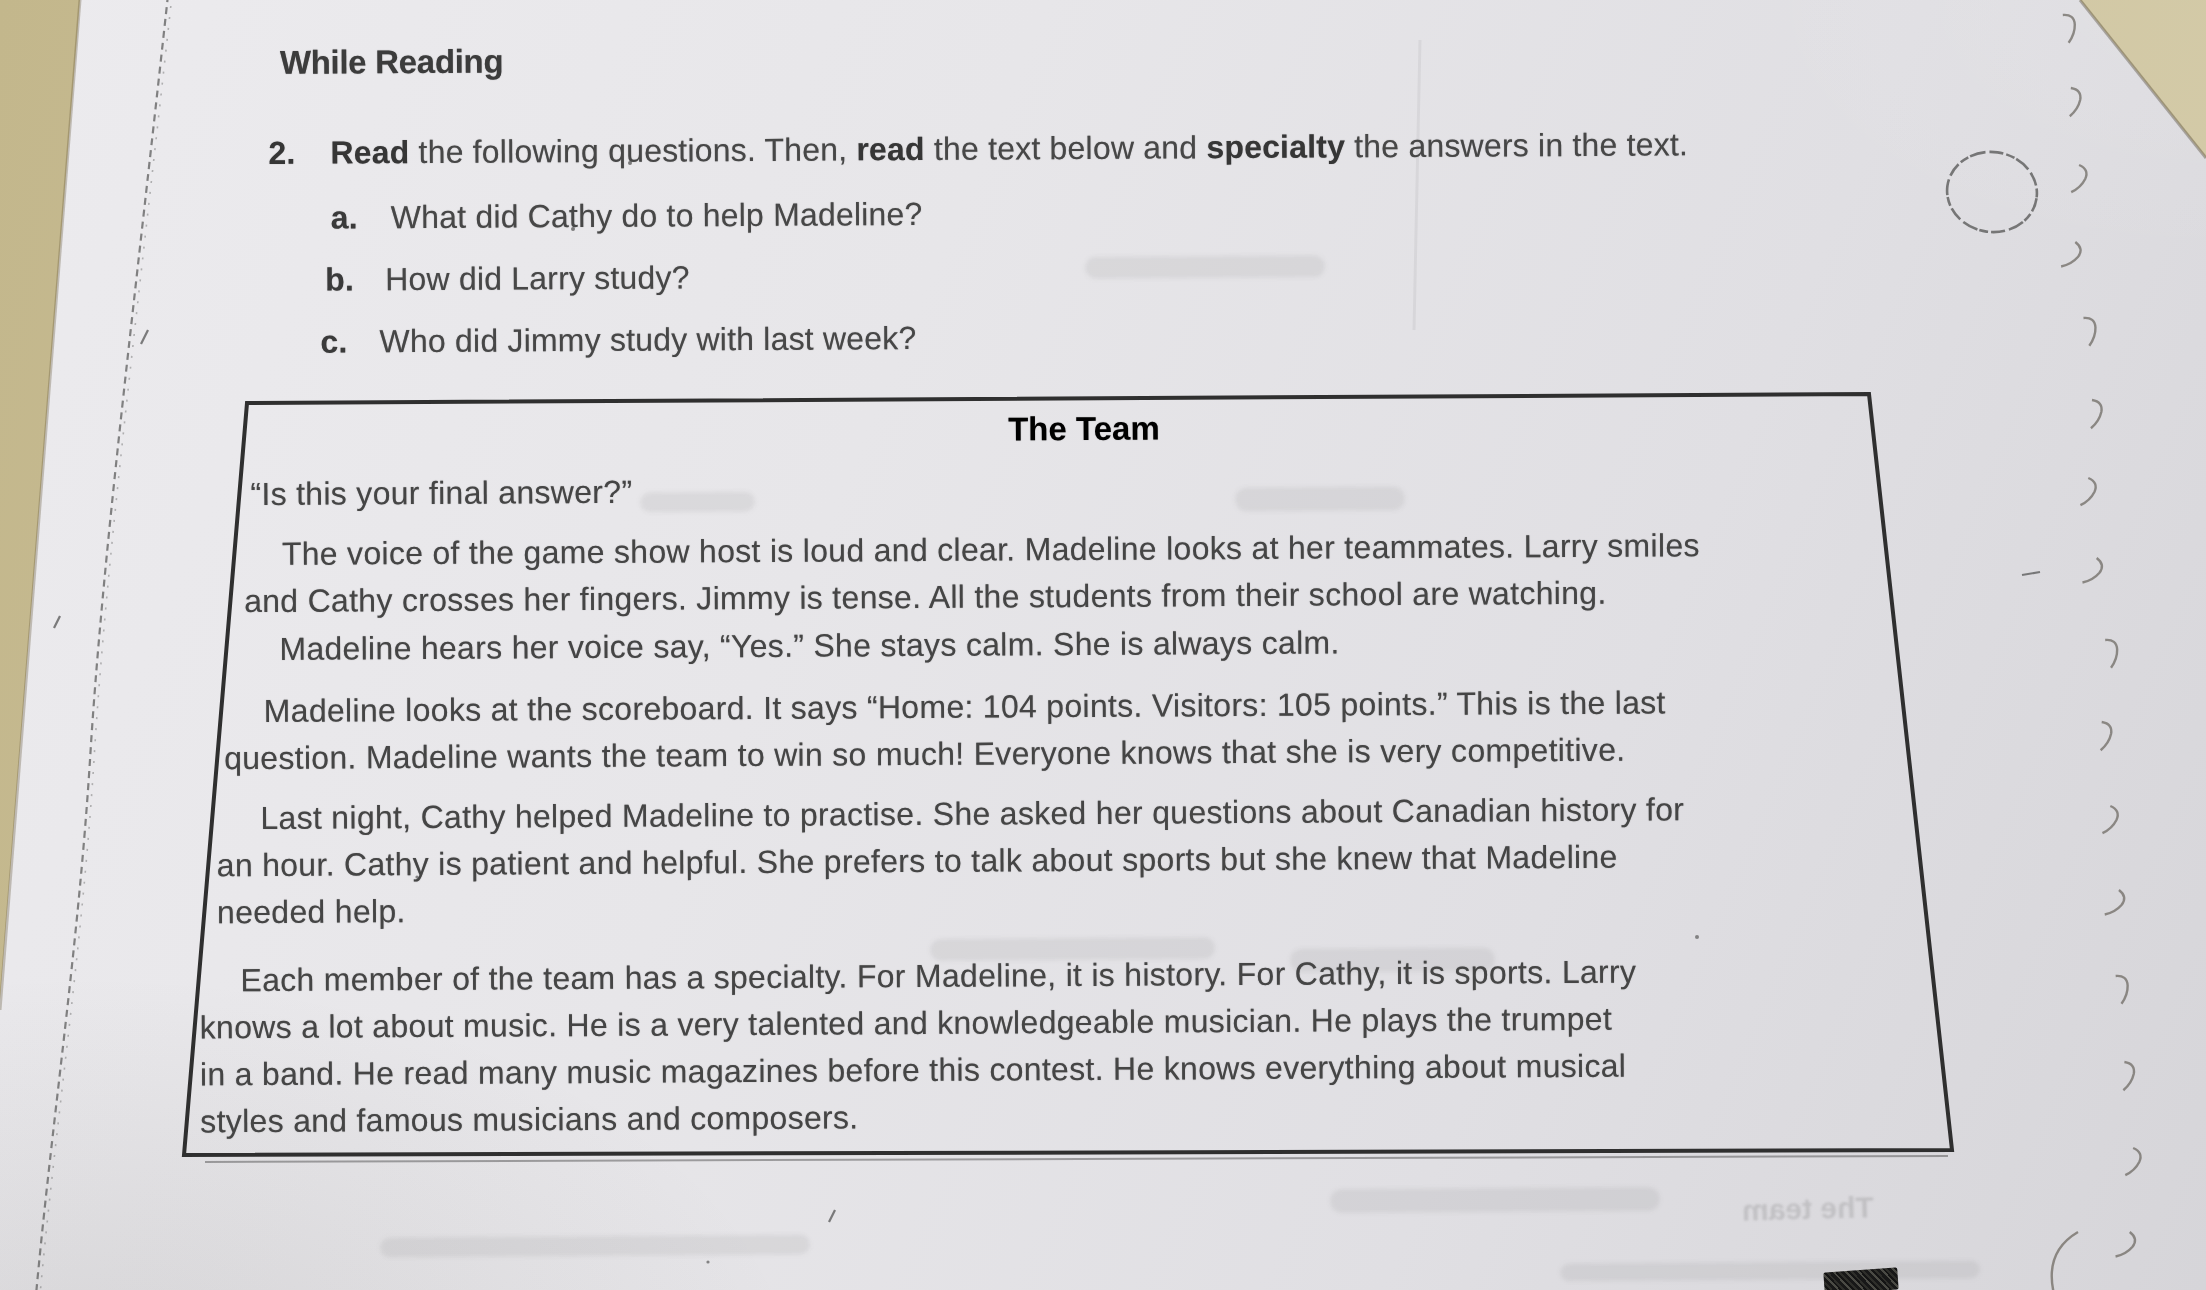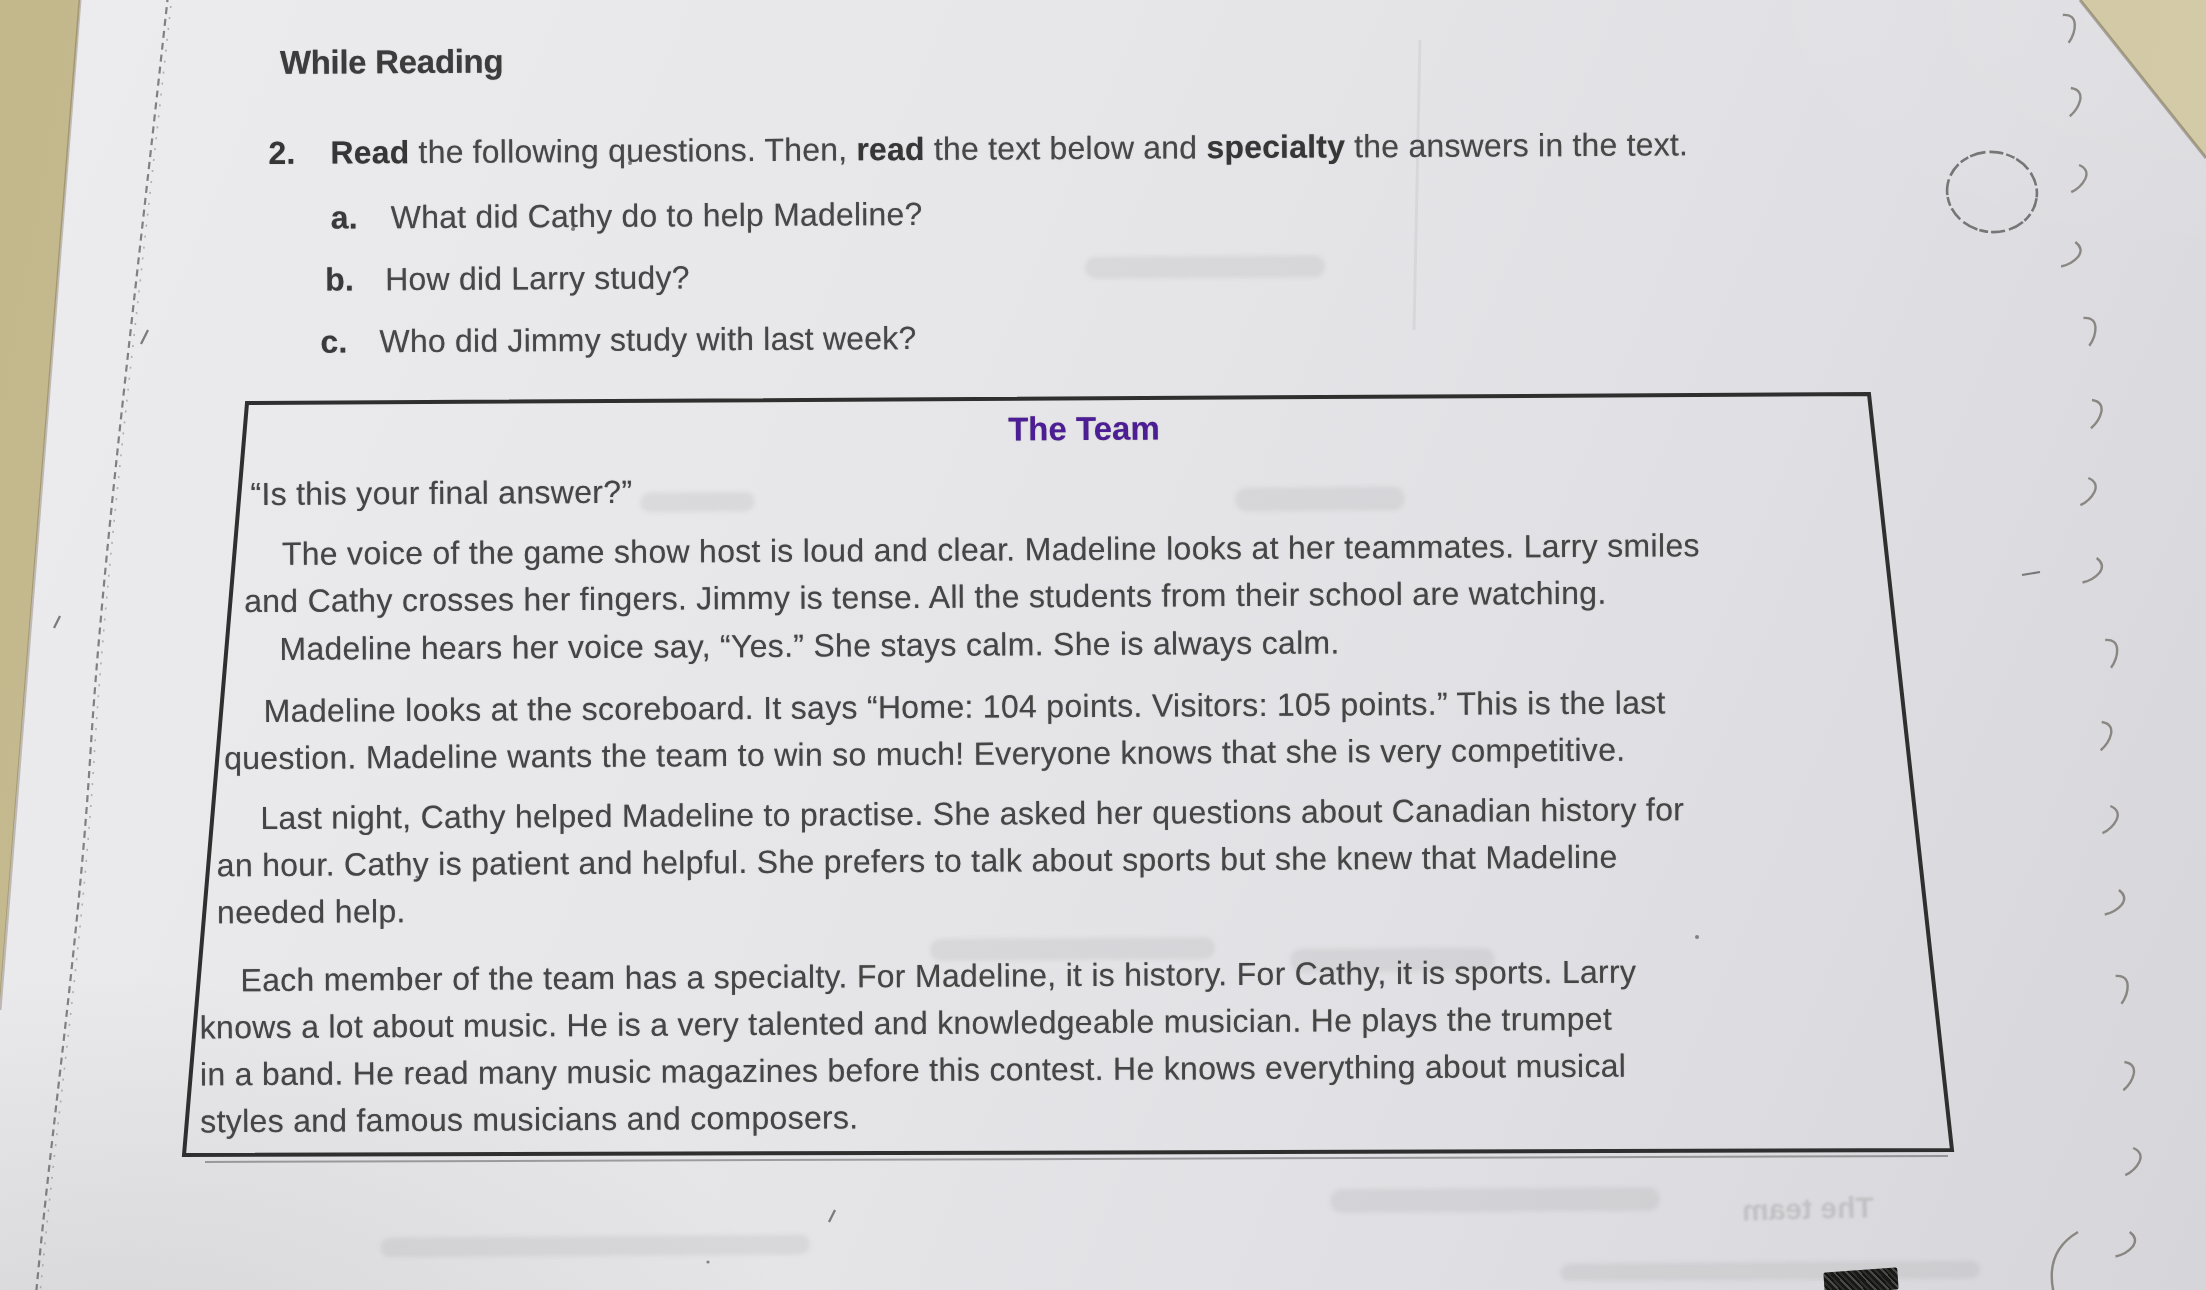--- a/index.html
+++ b/index.html
@@ -15,21 +15,21 @@
                     radial-gradient(900px 500px at 100% 0%,rgba(255,255,255,.10),rgba(0,0,0,0) 55%);
          clip-path:polygon(80px 0,2080px 0,2206px 158px,2206px 1290px,0 1290px,0 1000px);}
   .content{position:absolute;inset:0;transform:rotate(-0.35deg);transform-origin:260px 420px;
            color:#474747;}
   .txt{position:absolute;white-space:nowrap;font-size:32px;letter-spacing:.2px;
        text-shadow:0 0 1px rgba(70,70,70,.5);}
   .b{font-weight:bold;color:#363636;}
   .heading{position:absolute;left:282px;top:44px;font-size:33px;font-weight:bold;color:#3c3c3c;
            letter-spacing:-.3px;text-shadow:0 0 1px rgba(60,60,60,.55);white-space:nowrap;}
   .passage-title{position:absolute;left:1008px;top:415px;font-size:33px;font-weight:bold;
-                 color:#4c1d95;text-shadow:0 0 1px rgba(60,60,60,.5);white-space:nowrap;}
+                 color:#000000;text-shadow:0 0 1px rgba(60,60,60,.5);white-space:nowrap;}
   .line{position:absolute;white-space:nowrap;font-size:32px;letter-spacing:.3px;
         color:#454545;text-shadow:0 0 1px rgba(70,70,70,.5);}
   .qlabel{font-weight:bold;color:#3a3a3a;}
   svg.artifacts{position:absolute;inset:0;pointer-events:none;}
   .ghost{position:absolute;background:rgba(100,100,100,.10);filter:blur(2px);
          border-radius:12px;transform:rotate(-.4deg);}
   .ghost-text{position:absolute;left:1742px;top:1192px;font-size:30px;font-weight:bold;
          color:rgba(90,90,90,.20);transform:scaleX(-1) rotate(1.5deg);filter:blur(1.2px);
          white-space:nowrap;}
   .stamp{position:absolute;left:1824px;top:1270px;width:74px;height:22px;

